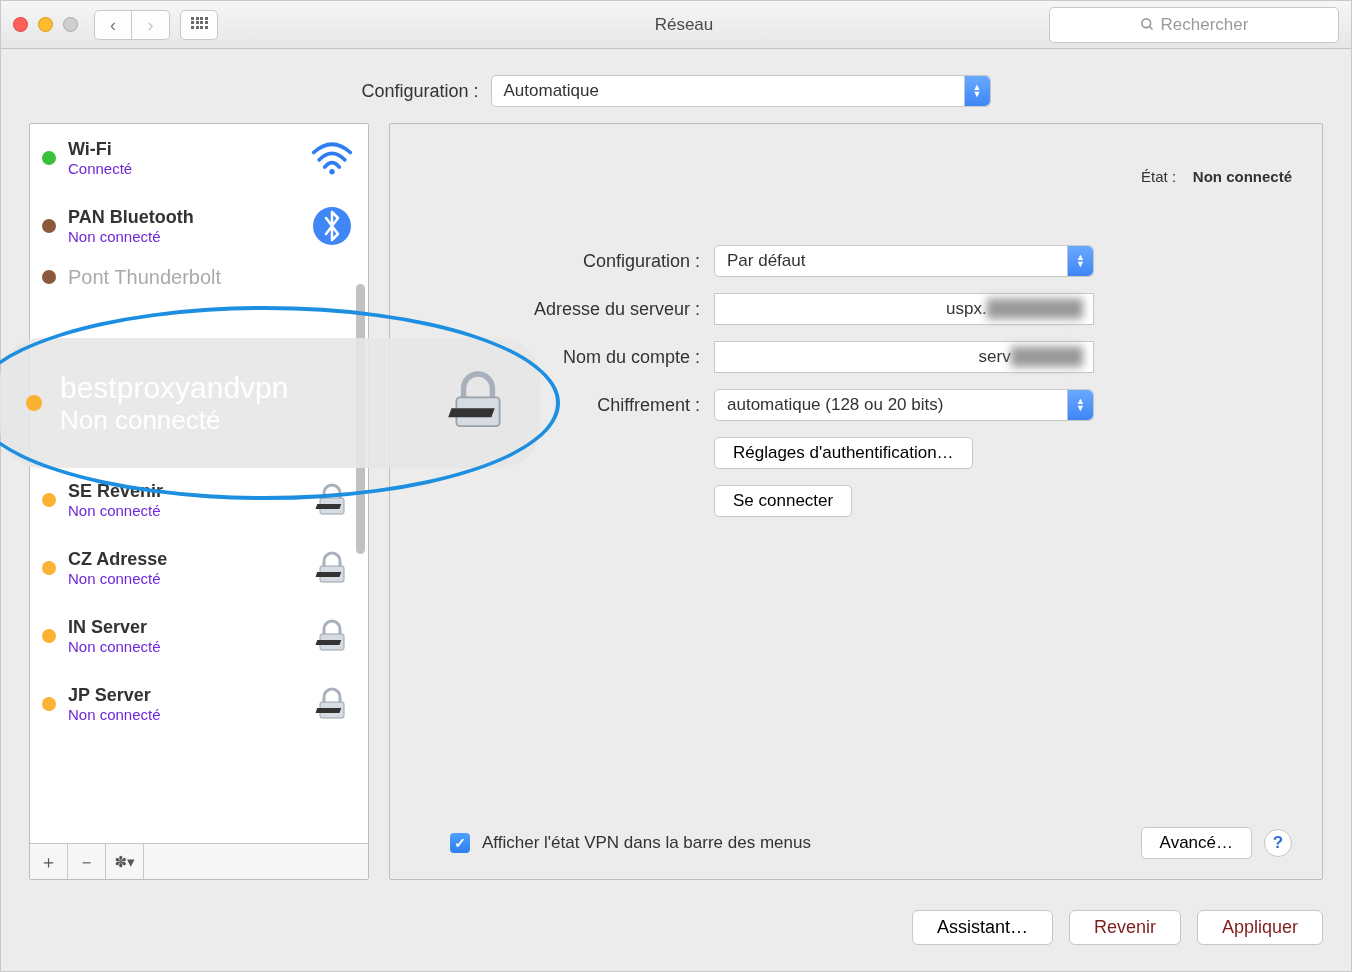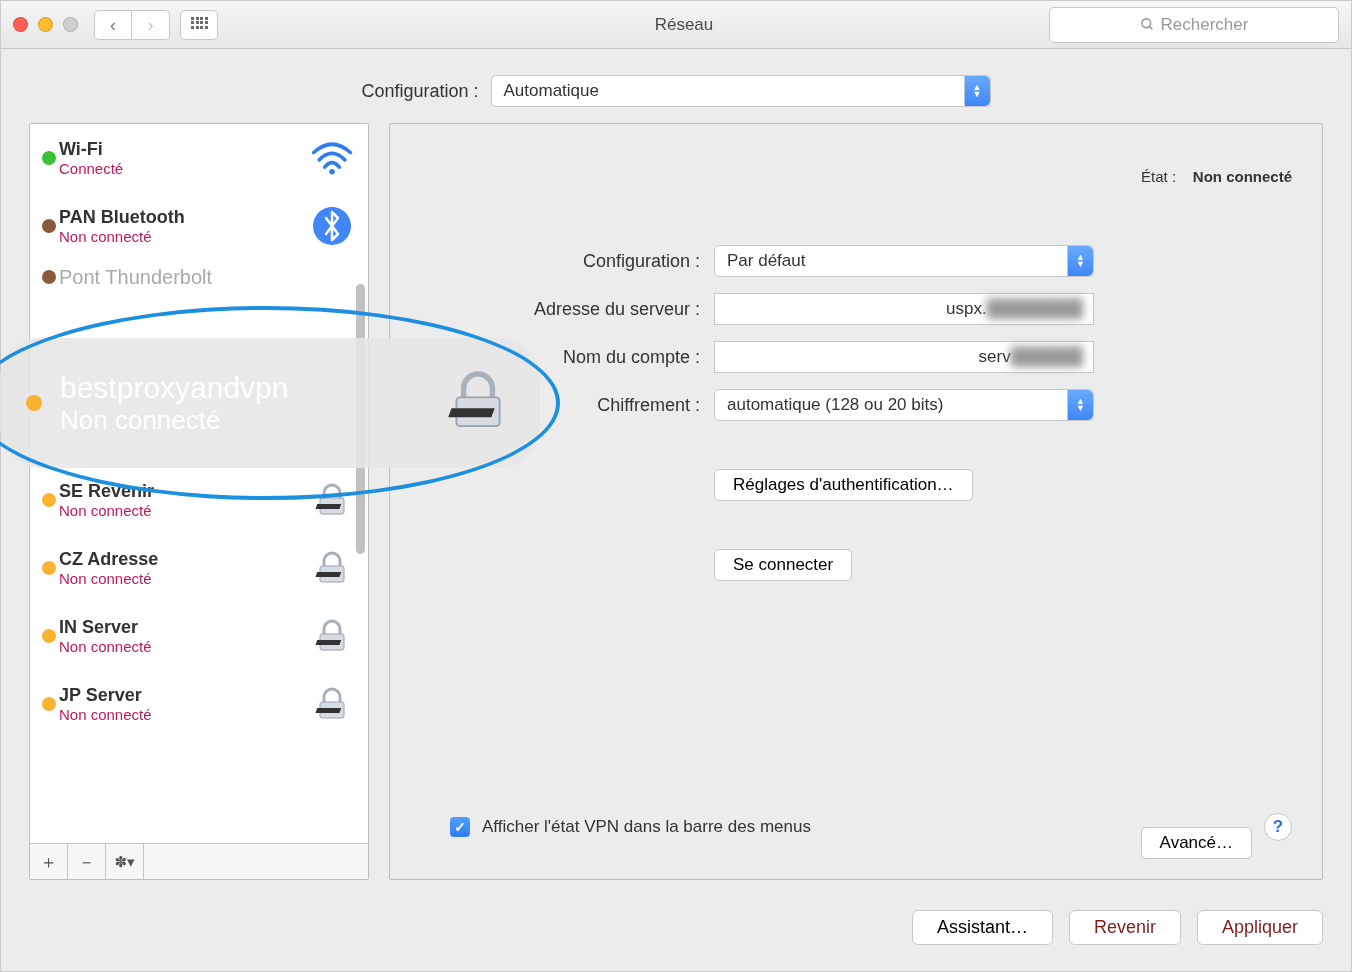--- a/index.html
+++ b/index.html
@@ -88,32 +88,32 @@
   .sidebar {
     width:340px; background:#fff; border:1px solid #bdbdbd; border-radius:2px;
     display:flex; flex-direction:column; position:relative;
   }
   .list { flex:1; overflow:hidden; position:relative;}
   .scrollbar {
     position:absolute; right:3px; top:160px; width:9px; height:270px; background:#c1c1c1; border-radius:5px;
   }
   .scrolltrack{ position:absolute; right:2px; top:3px; bottom:3px; width:11px;}
   .conn-item {
-    display:flex; align-items:center; padding:9px 14px 9px 12px; gap:3px; border-bottom:none;
+    display:flex; align-items:center; padding:9px 14px 9px 12px; gap:12px; border-bottom:none;
   }
   .conn-item.pad68{ height:68px;}
   .status-dot {
     width:14px; height:14px; border-radius:50%; flex-shrink:0;
   }
   .sd-green{background:#3ac13a;}
   .sd-brown{background:#8b5a3c;}
   .sd-orange{background:#f9b232;}
   .conn-text{flex:1; display:flex; flex-direction:column; gap:0;}
   .conn-name{ font-size:18px; font-weight:600; color:#333;}
-  .conn-sub { font-size:15px; color:#be185d;}
+  .conn-sub { font-size:15px; color:#6d28d9;}
   .conn-icon{ width:44px; height:44px; display:flex; align-items:center; justify-content:center;}
   .sidebar-toolbar{
     height:36px; border-top:1px solid #c7c7c7; background:#f6f6f6; display:flex;
   }
   .st-btn{ width:38px; display:flex; align-items:center; justify-content:center; border-right:1px solid #c7c7c7; font-size:18px; color:#555;}
   
   .detail {
     flex:1; background:#ececec; border:1px solid #bdbdbd; border-radius:2px; padding:24px 30px 20px 60px;
     display:flex; flex-direction:column;
   }
@@ -121,21 +121,21 @@
   .form{ display:flex; flex-direction:column; gap:16px;}
   .frow{ display:flex; align-items:center; gap:14px;}
   .flabel{ width:250px; text-align:right; font-size:18px;}
   .input{
     height:32px; background:#fff; border:1px solid #c7c7c7; padding:0 10px; font-size:17px; color:#333;
     width:380px; display:flex; align-items:center;justify-content:flex-end;
   }
   .input.blur span.blurred{ filter: blur(4px); color:#999;}
   .fsel{ width:380px; height:32px; position:relative; background:#fff; border:1px solid #c7c7c7; border-radius:5px; display:flex; align-items:center; padding-left:12px;}
   .pillbtn{
-    background:#fff; border:1px solid #c7c7c7; border-radius:5px; padding:5px 18px; font-size:17px;margin-top:32px;
+    background:#fff; border:1px solid #c7c7c7; border-radius:5px; padding:5px 18px; font-size:17px;
   }
   .detail-bottom{ margin-top:auto; display:flex; align-items:center; gap:12px;}
   .checkbox{
     width:20px;height:20px;border-radius:4px;background:linear-gradient(#4fa1ff,#2f7df0);display:flex;align-items:center;justify-content:center;color:#fff;font-size:14px;font-weight:bold;
   }
   .help{
     width:28px;height:28px;border:1px solid #c7c7c7;border-radius:50%;display:flex;align-items:center;justify-content:center;color:#2f6fd8;font-weight:bold;background:#fff;font-size:17px;
   }
   
   .footer{ display:flex; justify-content:flex-end; gap:16px; padding:16px 28px 26px;}

